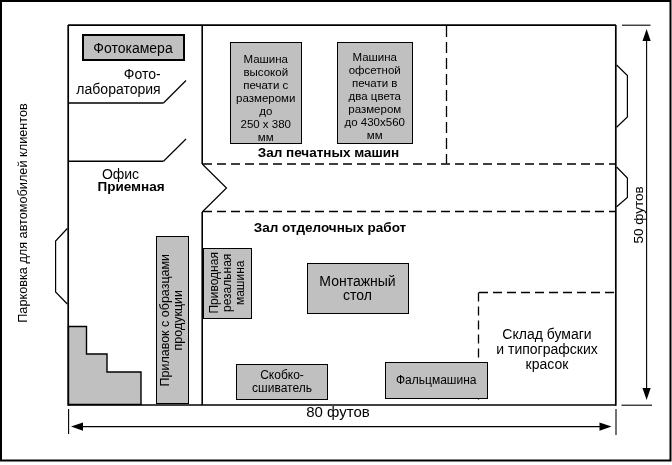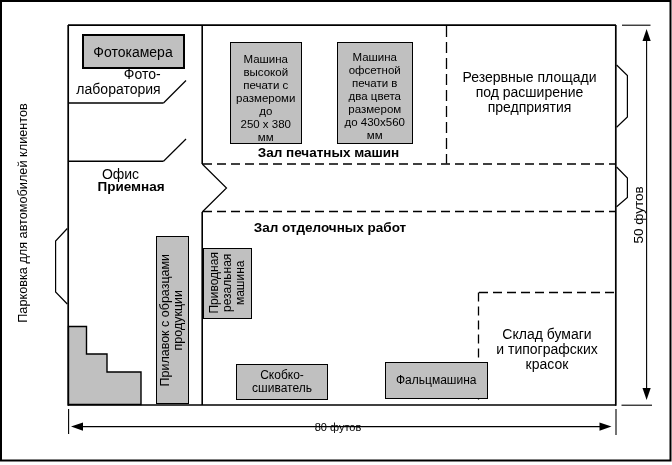--- a/index.html
+++ b/index.html
@@ -103,33 +103,30 @@
 лаборатория</div>
 
   <div class="lbl" style="left:120.5px; top:131px;margin-top:44px;">Офис</div>
 
   <div class="lbl bold" style="left:131px; top:186.5px;">Приемная</div>
 
   <div class="lbl bold" style="left:328.5px; top:153.2px;">Зал печатных машин</div>
 
   <div class="lbl bold" style="left:330px; top:227.8px;">Зал отделочных работ</div>
 
-  <div class="lbl" style="left:529.5px; top:93px;">Резервные площади
-под расширение
-предприятия</div>
 
   <div class="lbl" style="left:547px; top:349.8px;">Склад бумаги
 и типографских
 красок</div>
 
-  <div class="lbl" style="left:338px; top:411.8px; font-size:11px;margin-top:16px;">80 футов</div>
+  <div class="lbl" style="left:338px; top:411.8px; font-size:15px;">80 футов</div>
 
   <div class="lbl rot" style="left:639px; top:215px; font-size:13.5px;">50 футов</div>
 
-  <div class="equip" style="left:81.5px; top:34px; width:103px; height:35px; border-width:2px; font-size:14px;">
+  <div class="equip" style="left:81.5px; top:34px; width:103px; height:27px; border-width:2px; font-size:14px;">
     <span class="inner">Фотокамера</span>
   </div>
 
   <div class="equip small" style="left:230px; top:42px; width:71.5px; height:102px; align-items:flex-start;">
     <span class="inner" style="padding-top:10px;">Машина
 высокой
 печати с
 размероми
 до
 250 x 380
@@ -150,20 +147,24 @@
     <span class="inner rotbox" style="transform: rotate(-90deg);">Приводная
 резальная
 машина</span>
   </div>
 
   <div class="equip mid" style="left:156px; top:236px; width:32.5px; height:167.5px; font-size:12.5px;">
     <span class="inner rotbox" style="transform: rotate(-90deg);">Прилавок с образцами
 продукции</span>
   </div>
 
+  <div class="equip" style="left:306.5px; top:263px; width:102px; height:50.5px; font-size:14px; line-height:14.6px;">
+    <span class="inner">Монтажный
+стол</span>
+  </div>
 
   <div class="equip mid" style="left:236px; top:364px; width:92px; height:35.5px;align-items:center;">
     <span class="inner">Скобко-
 сшиватель</span>
   </div>
 
   <div class="equip mid" style="left:354px; top:362px; width:102.5px; height:36.5px;margin-left:31px;">
     <span class="inner">Фальцмашина</span>
   </div>
 

